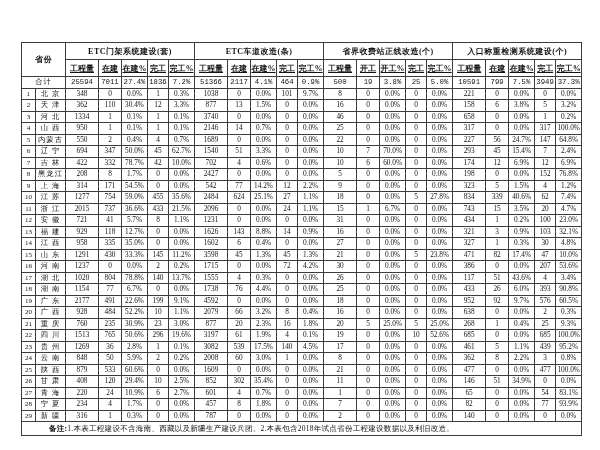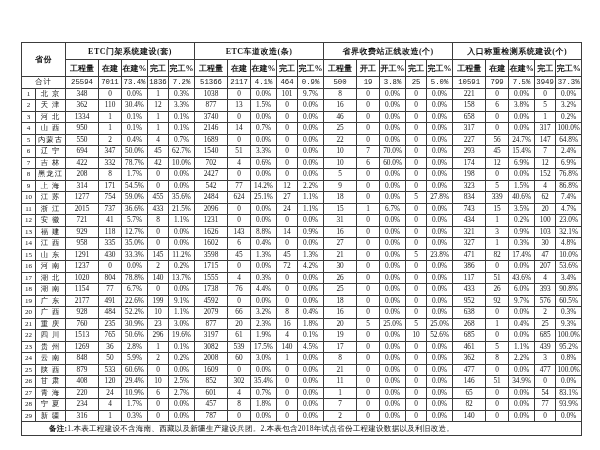--- a/index.html
+++ b/index.html
@@ -14,21 +14,21 @@
     background:#fff;
   }
   .tbl th,.tbl td{
     border:1px solid #3c3c3c;
     padding:0;margin:0;
     text-align:center;vertical-align:middle;
     white-space:nowrap;overflow:hidden;
     font-weight:normal;
   }
   .tbl thead th{font-size:8px;font-weight:bold;height:16px;letter-spacing:0.5px;}
-  .tbl thead th.sub{letter-spacing:0;}
+  .tbl thead th.sub{letter-spacing:0;text-decoration:underline;}
   .tbl tbody td{font-size:7.3px;height:10.5px;line-height:10.5px;}
   .tbl td.name{letter-spacing:1px;}
   .tbl td.num{font-size:7px;}
   .tbl tr.total-row td{font-size:7.3px;font-family:Liberation Mono, monospace;}
   .tbl tr.note-row td{
     text-align:left;font-size:7.6px;height:13px;line-height:13px;
     padding-left:3px;letter-spacing:0.2px;
   }
   .tbl tr.note-row .note-label{font-weight:bold;margin-left:24px;}
 </style>
@@ -90,21 +90,21 @@
           <th class="sub">在建%</th>
           <th class="sub">完工</th>
           <th class="sub">完工%</th>
         </tr>
       </thead>
     <tbody>
         <tr class="total-row">
           <td colspan="2" class="name">合计</td>
           <td>25594</td>
           <td>7011</td>
-          <td>73.4%</td>
+          <td>27.4%</td>
           <td>1836</td>
           <td>7.2%</td>
           <td>51366</td>
           <td>2117</td>
           <td>4.1%</td>
           <td>464</td>
           <td>0.9%</td>
           <td>500</td>
           <td>19</td>
           <td>3.8%</td>
@@ -323,21 +323,21 @@
           <td>2.2%</td>
           <td>9</td>
           <td>0</td>
           <td>0.0%</td>
           <td>0</td>
           <td>0.0%</td>
           <td>323</td>
           <td>5</td>
           <td>1.5%</td>
           <td>4</td>
-          <td>86.8%</td>
+          <td>1.2%</td>
         </tr>
         <tr>
           <td class="num">10</td>
           <td class="name">江 苏</td>
           <td>1277</td>
           <td>754</td>
           <td>59.0%</td>
           <td>455</td>
           <td>35.6%</td>
           <td>2484</td>

